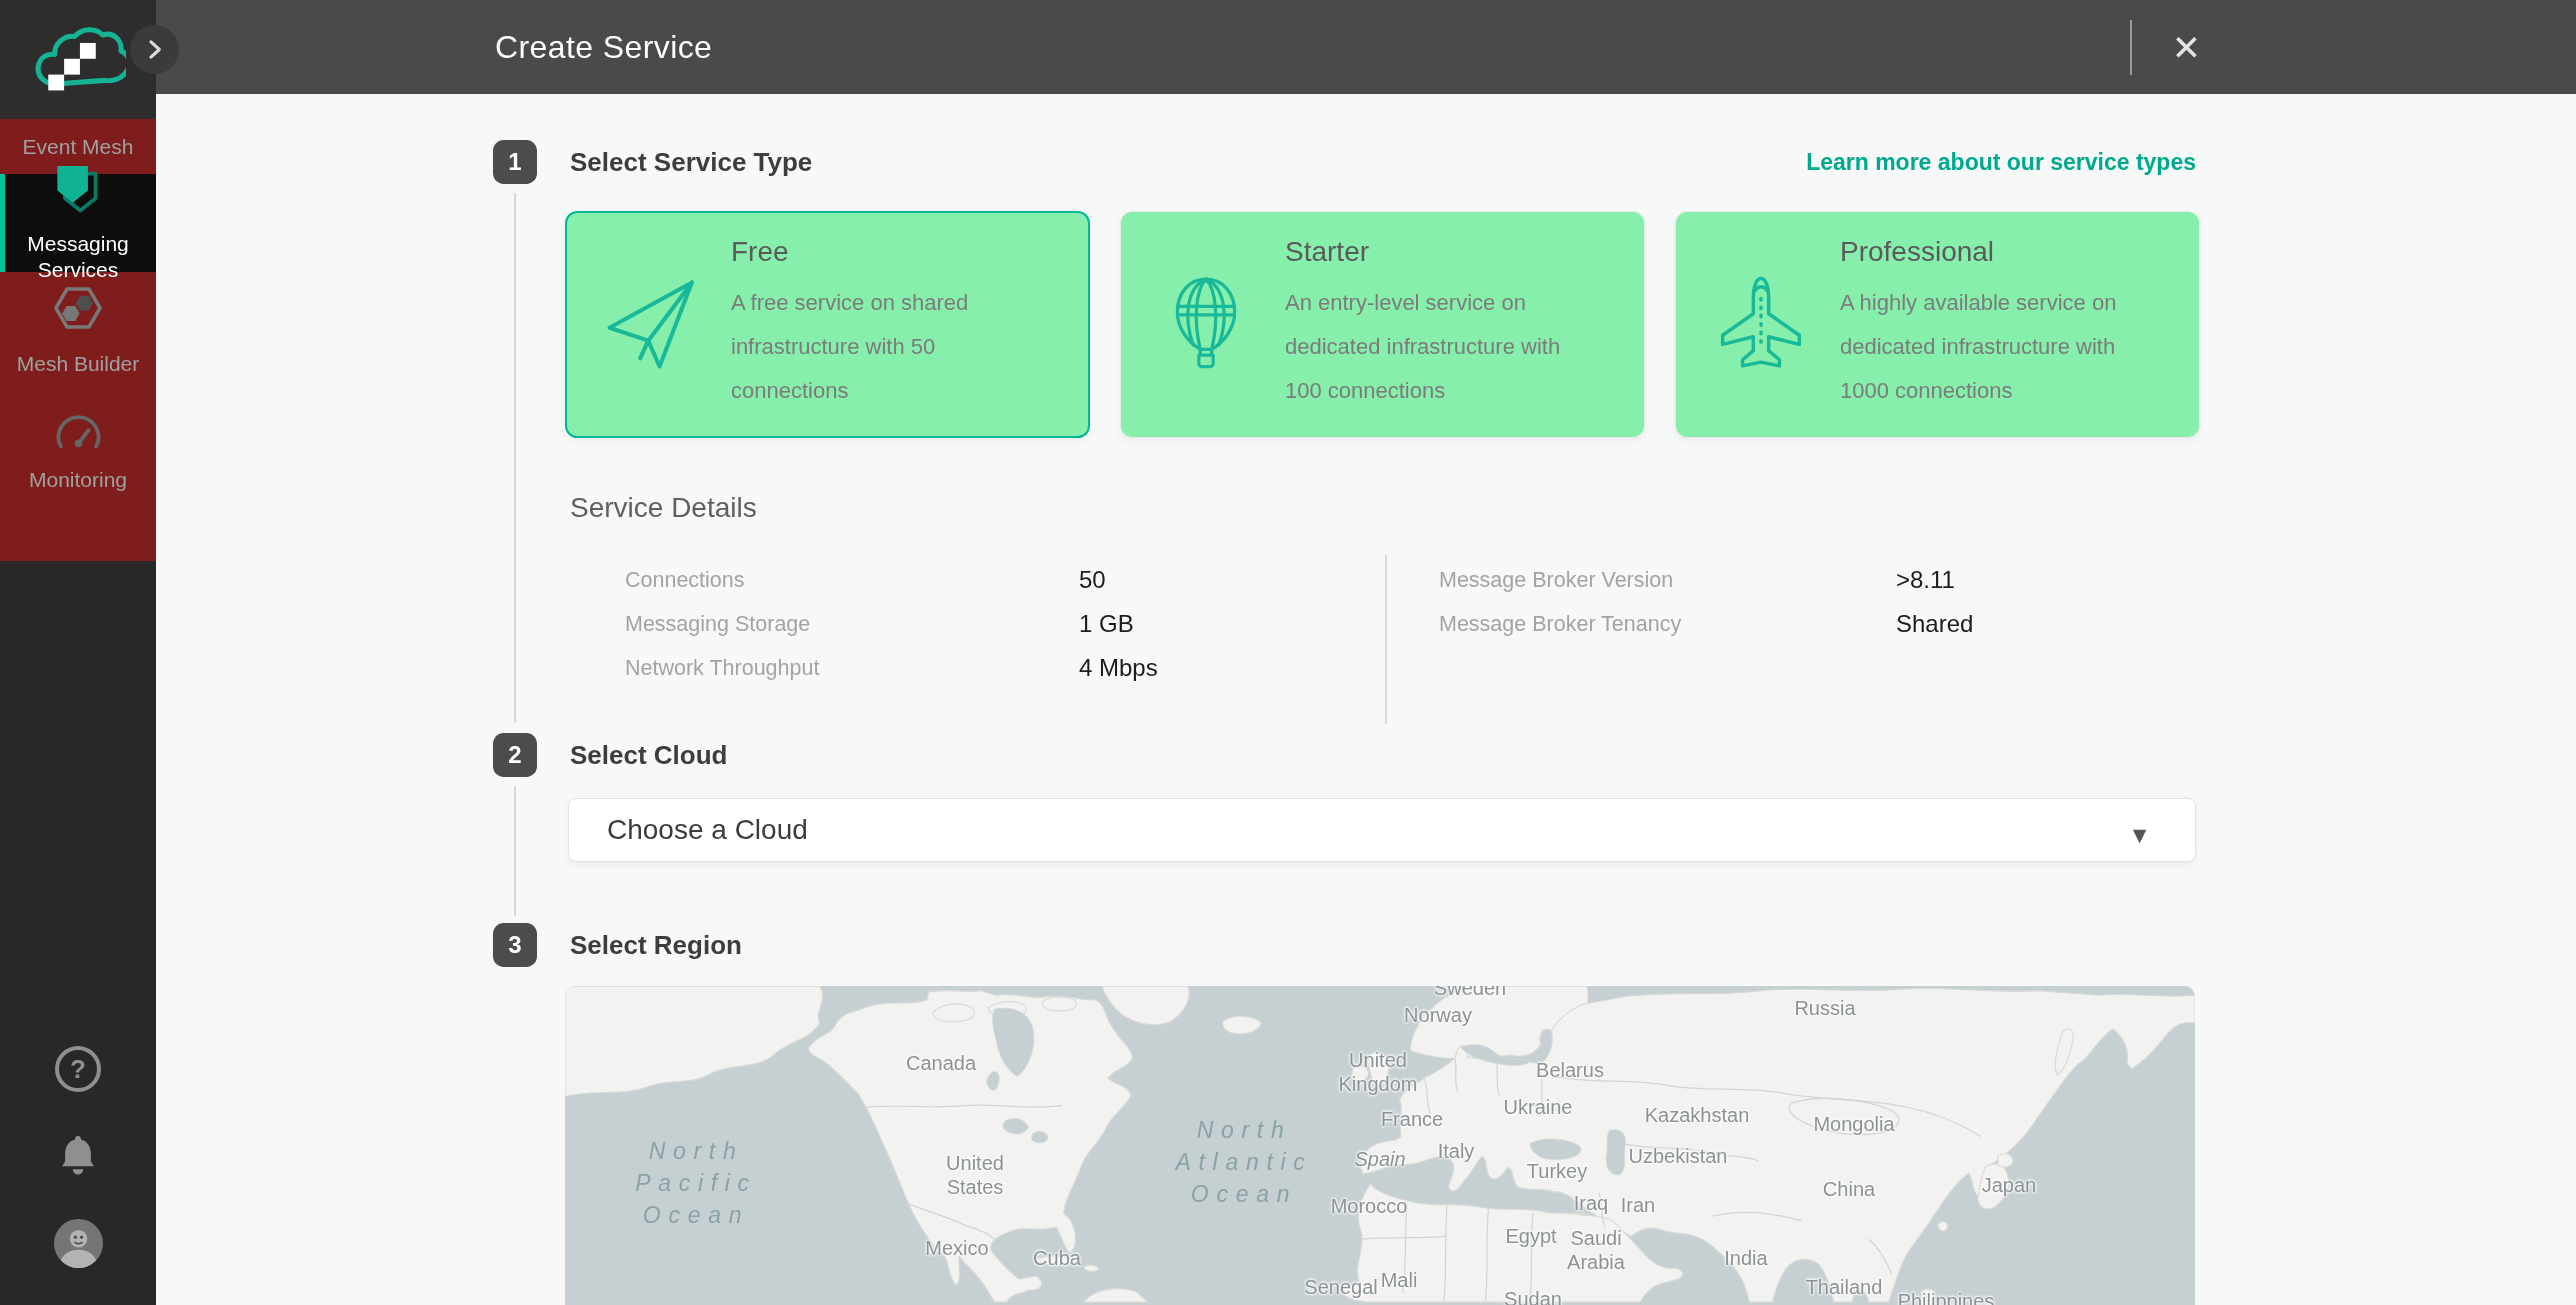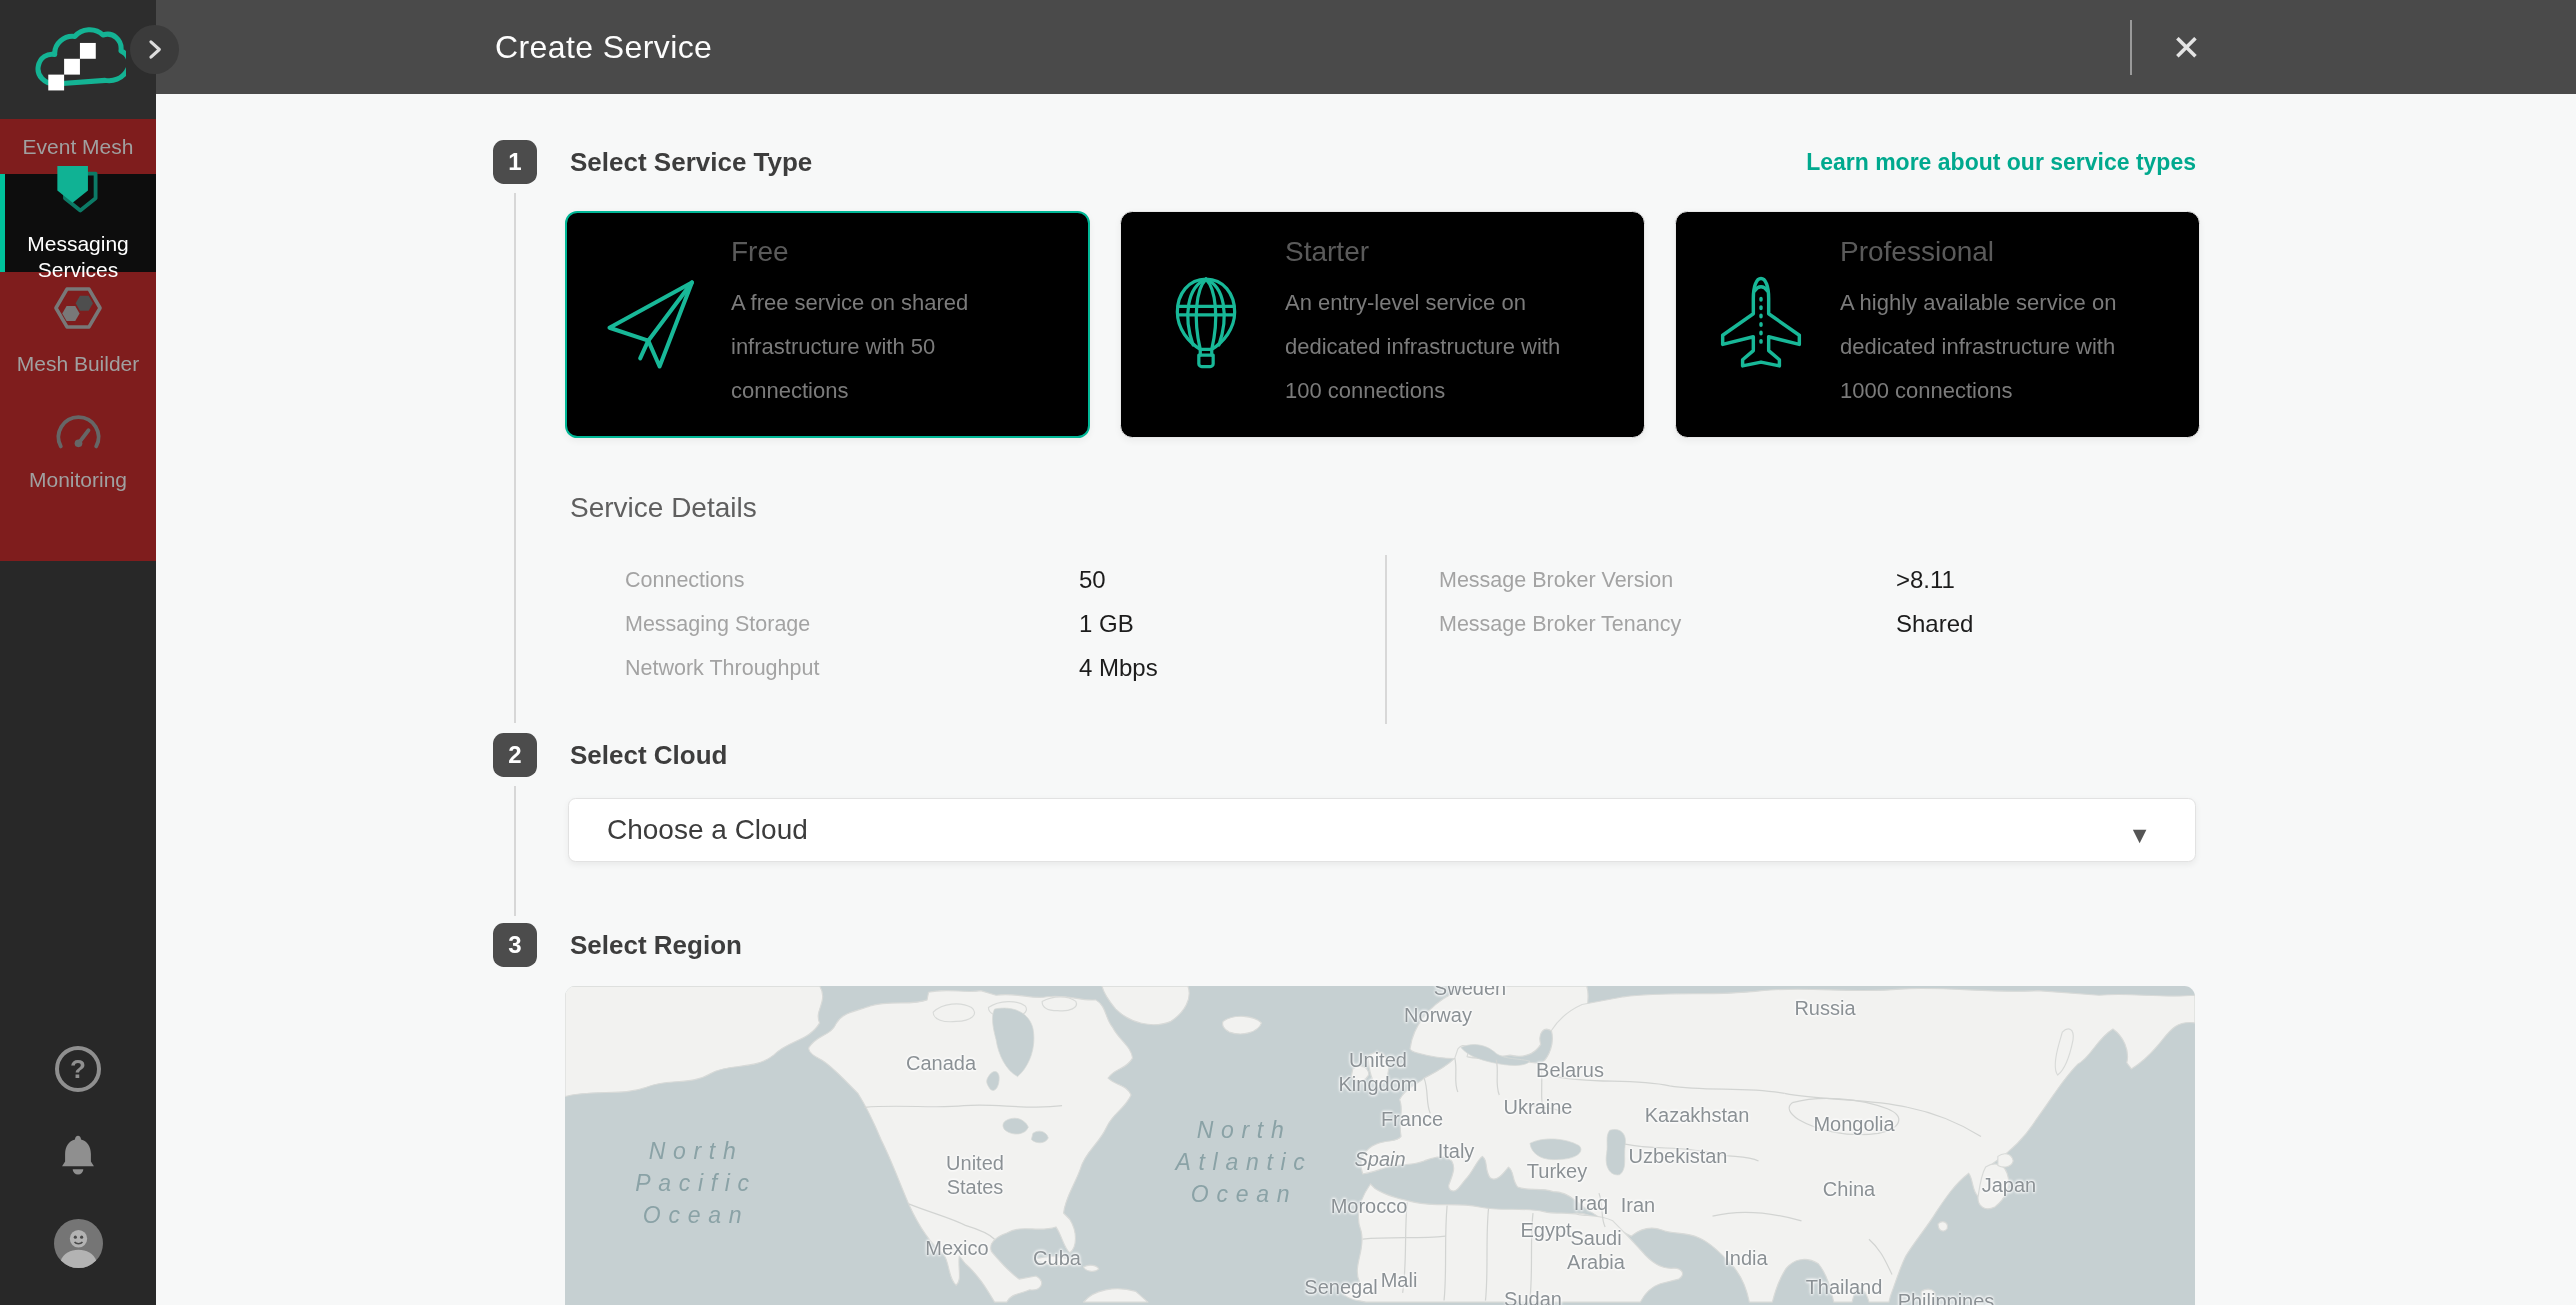--- a/index.html
+++ b/index.html
@@ -27,21 +27,21 @@
   .item-monitoring{height:130px;}
   .sidebar-bottom{position:absolute;left:0;bottom:35px;width:156px;display:flex;flex-direction:column;align-items:center;gap:40px;}
   .help-circle{width:38px;height:38px;border:4.6px solid #8f8f8f;border-radius:50%;color:#8f8f8f;font-size:26px;font-weight:bold;display:flex;align-items:center;justify-content:center;cursor:pointer;}
   
   .step-chip{position:absolute;width:44px;height:44px;background:#4c4c4c;border-radius:10.7px;color:#fff;font-size:24px;font-weight:bold;text-align:center;line-height:44px;}
   .step-title{position:absolute;font-size:26px;font-weight:bold;color:#3d3d3d;line-height:44px;}
   .learn-link{position:absolute;right:380px;top:140px;line-height:44px;font-size:23px;font-weight:bold;color:#00a98e;cursor:pointer;}
   .connector{position:absolute;left:514px;width:2.3px;background:#d7d7d7;}
   
   .cards{position:absolute;left:565px;top:211px;display:flex;gap:30px;}
-  .card{box-sizing:border-box;width:525px;height:227px;background:#000000;border:1.5px solid #e8e8e8;border-radius:12.3px;box-shadow:0 2.3px 7.7px rgba(0,0,0,.05);display:flex;align-items:center;padding:0 23px 0 34px;cursor:pointer;}
+  .card{box-sizing:border-box;width:525px;height:227px;background:#86efac;border:1.5px solid #e8e8e8;border-radius:12.3px;box-shadow:0 2.3px 7.7px rgba(0,0,0,.05);display:flex;align-items:center;padding:0 23px 0 34px;cursor:pointer;}
   .card.selected{border:2.3px solid #00b796;}
   .card .card-icon{width:101px;flex-shrink:0;display:flex;justify-content:center;}
   .card .card-text{margin-left:29px;}
   .card .card-title{font-size:28px;color:#5a5a5a;margin-bottom:12.3px;}
   .card .card-desc{font-size:22px;color:#7b7b7b;line-height:44px;max-width:316px;}
   
   .sd-title{position:absolute;left:570px;top:492px;font-size:28px;color:#5f5f5f;}
   .sd-col{position:absolute;top:558px;}
   .sd-row{height:44px;display:flex;align-items:center;}
   .sd-label{width:454px;font-size:21.5px;color:#a3a3a3;}
@@ -326,21 +326,21 @@
       <span class="map-label" style="left: 815px; top: 173px; font-style: italic;">Spain</span>
       <span class="map-label" style="left: 891px; top: 165px;">Italy</span>
       <span class="map-label" style="left: 992px; top: 185px;">Turkey</span>
       <span class="map-label" style="left: 1132px; top: 129px;">Kazakhstan</span>
       <span class="map-label" style="left: 1113px; top: 170px;">Uzbekistan</span>
       <span class="map-label" style="left: 1289px; top: 138px;">Mongolia</span>
       <span class="map-label" style="left: 1284px; top: 203px;">China</span>
       <span class="map-label" style="left: 1444px; top: 199px;">Japan</span>
       <span class="map-label" style="left: 1026px; top: 217px;">Iraq</span>
       <span class="map-label" style="left: 1073px; top: 219px;">Iran</span>
-      <span class="map-label" style="left: 966px; top: 244px; margin-left: 15px;">Egypt</span>
+      <span class="map-label" style="left: 966px; top: 250px;">Egypt</span>
       <span class="map-label" style="left: 1031px; top: 264px;">Saudi
 Arabia</span>
       <span class="map-label" style="left: 1181px; top: 272px;">India</span>
       <span class="map-label" style="left: 1279px; top: 301px;">Thailand</span>
       <span class="map-label" style="left: 1381px; top: 315px;">Philippines</span>
       <div class="ocean-label" style="left: 131px; top: 197px;">
         <div>North</div>
         <div>Pacific</div>
         <div>Ocean</div>
       </div>

